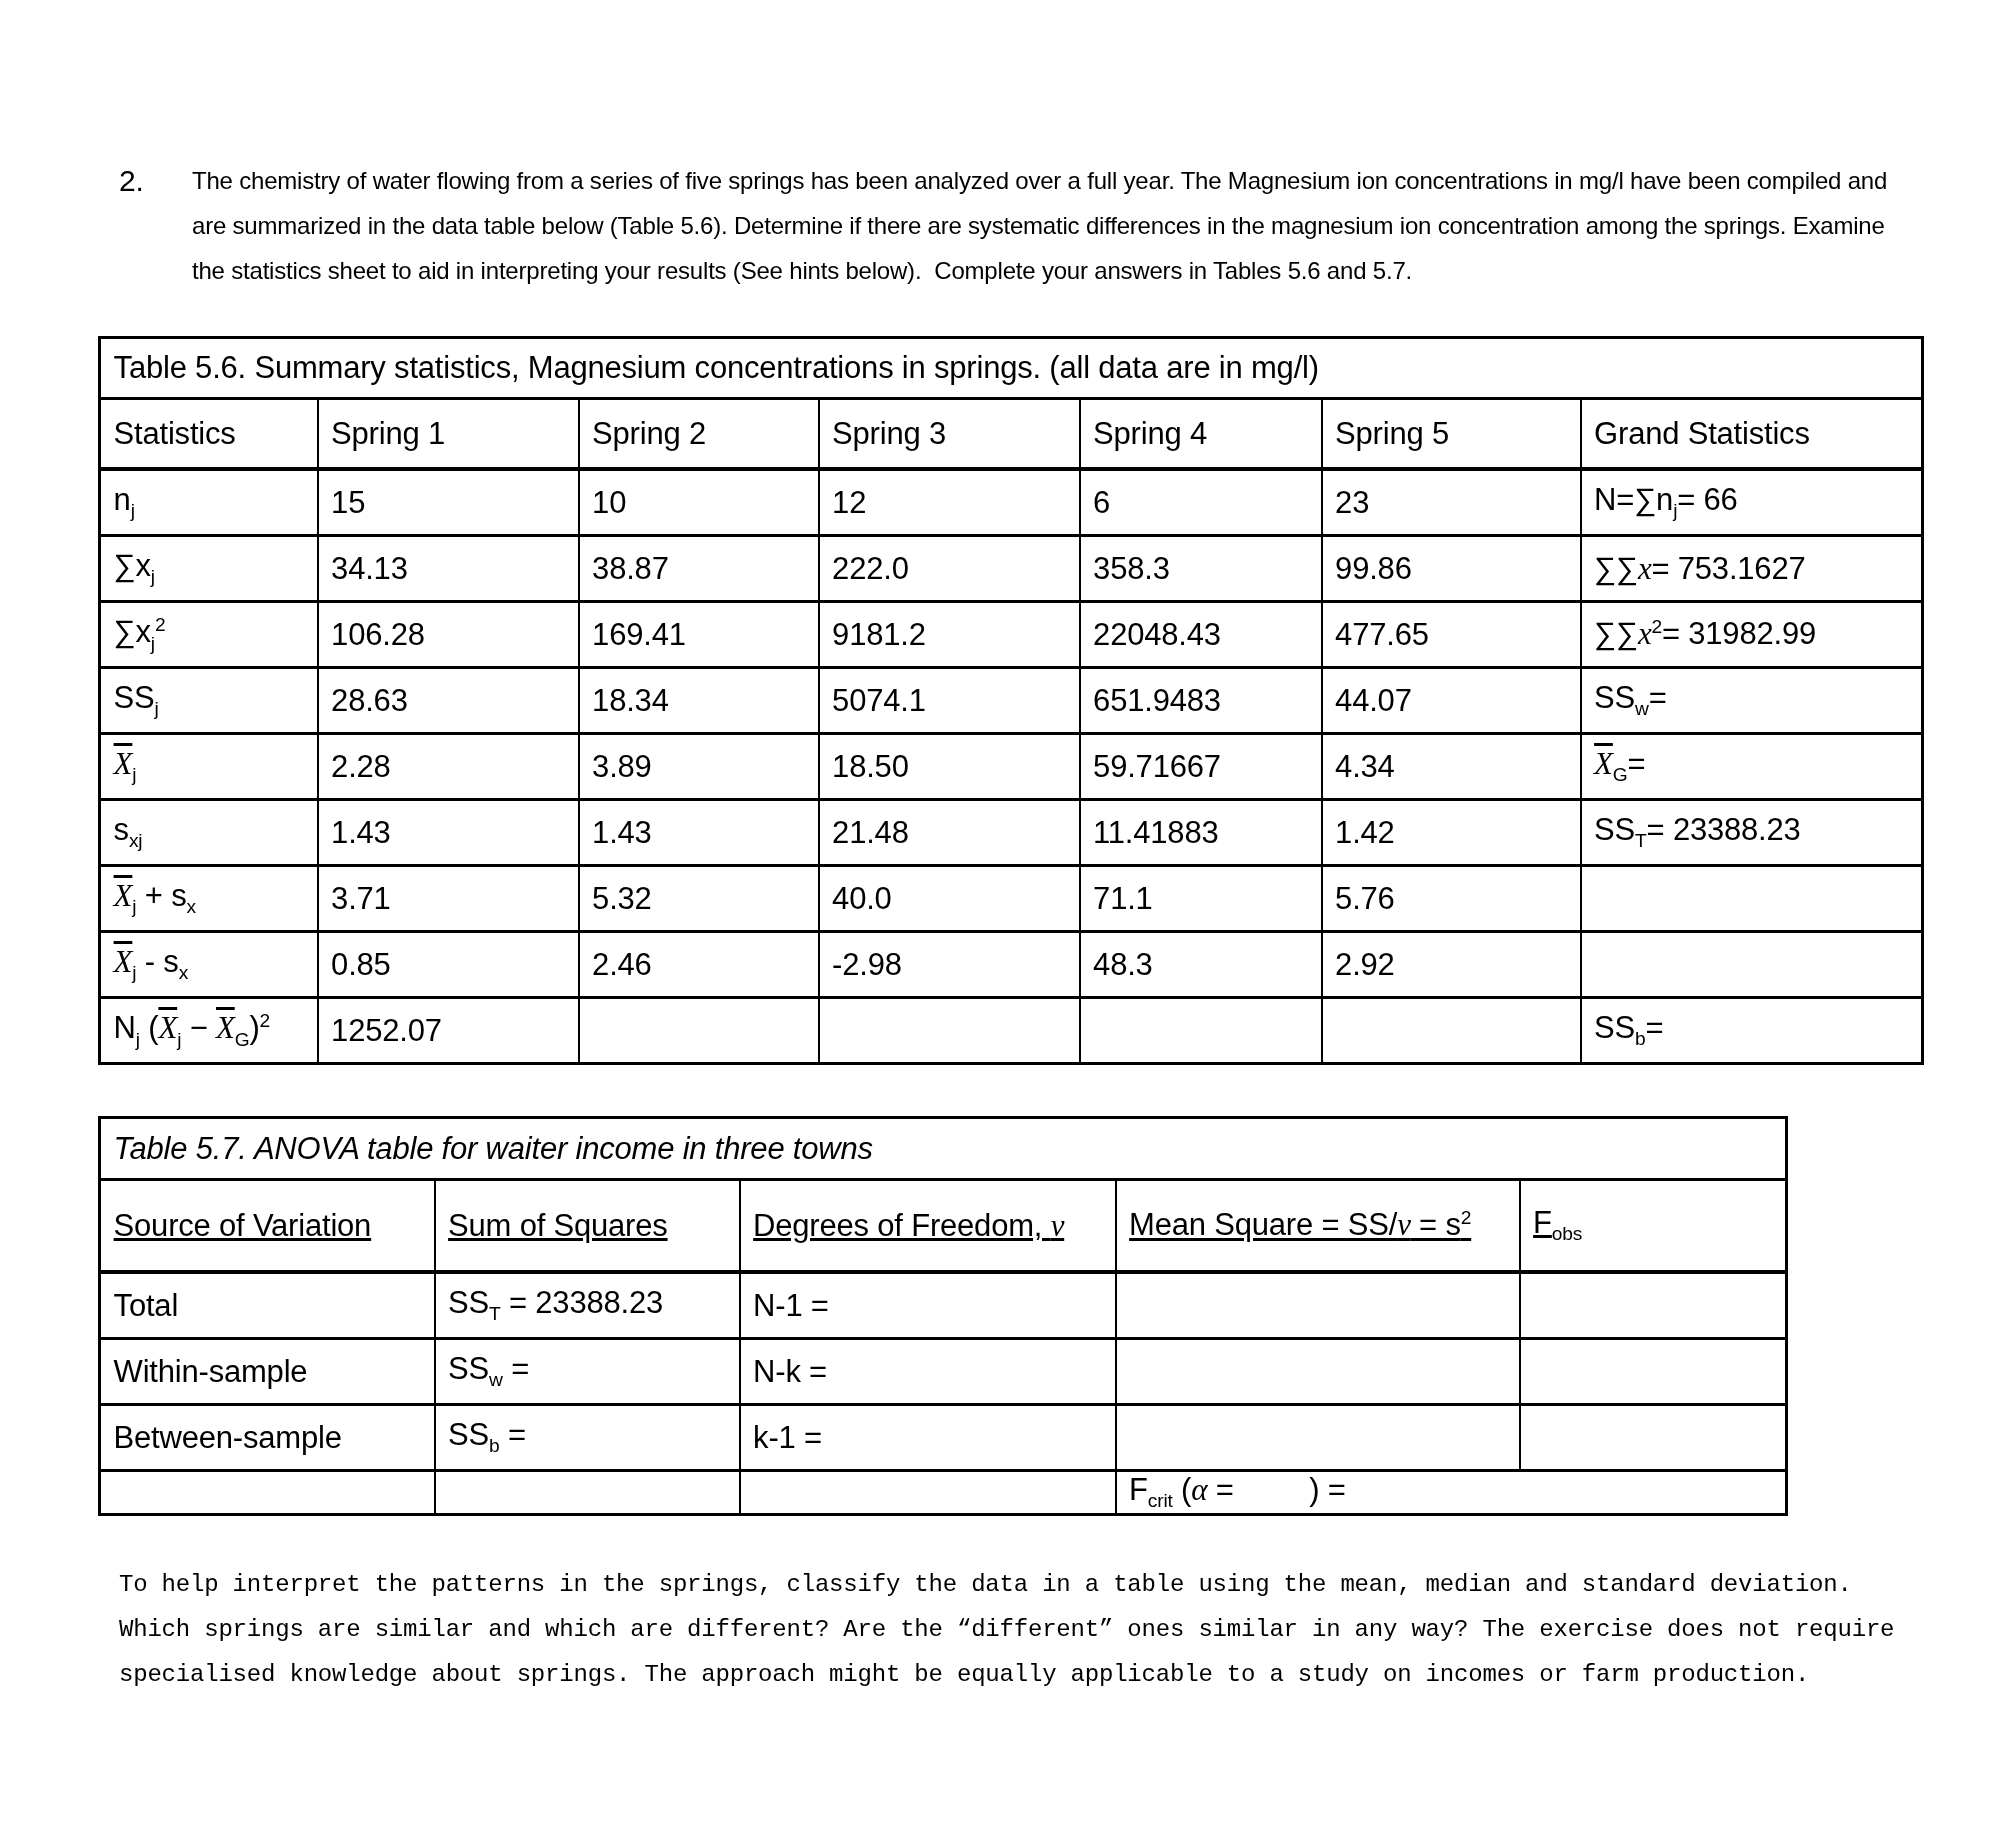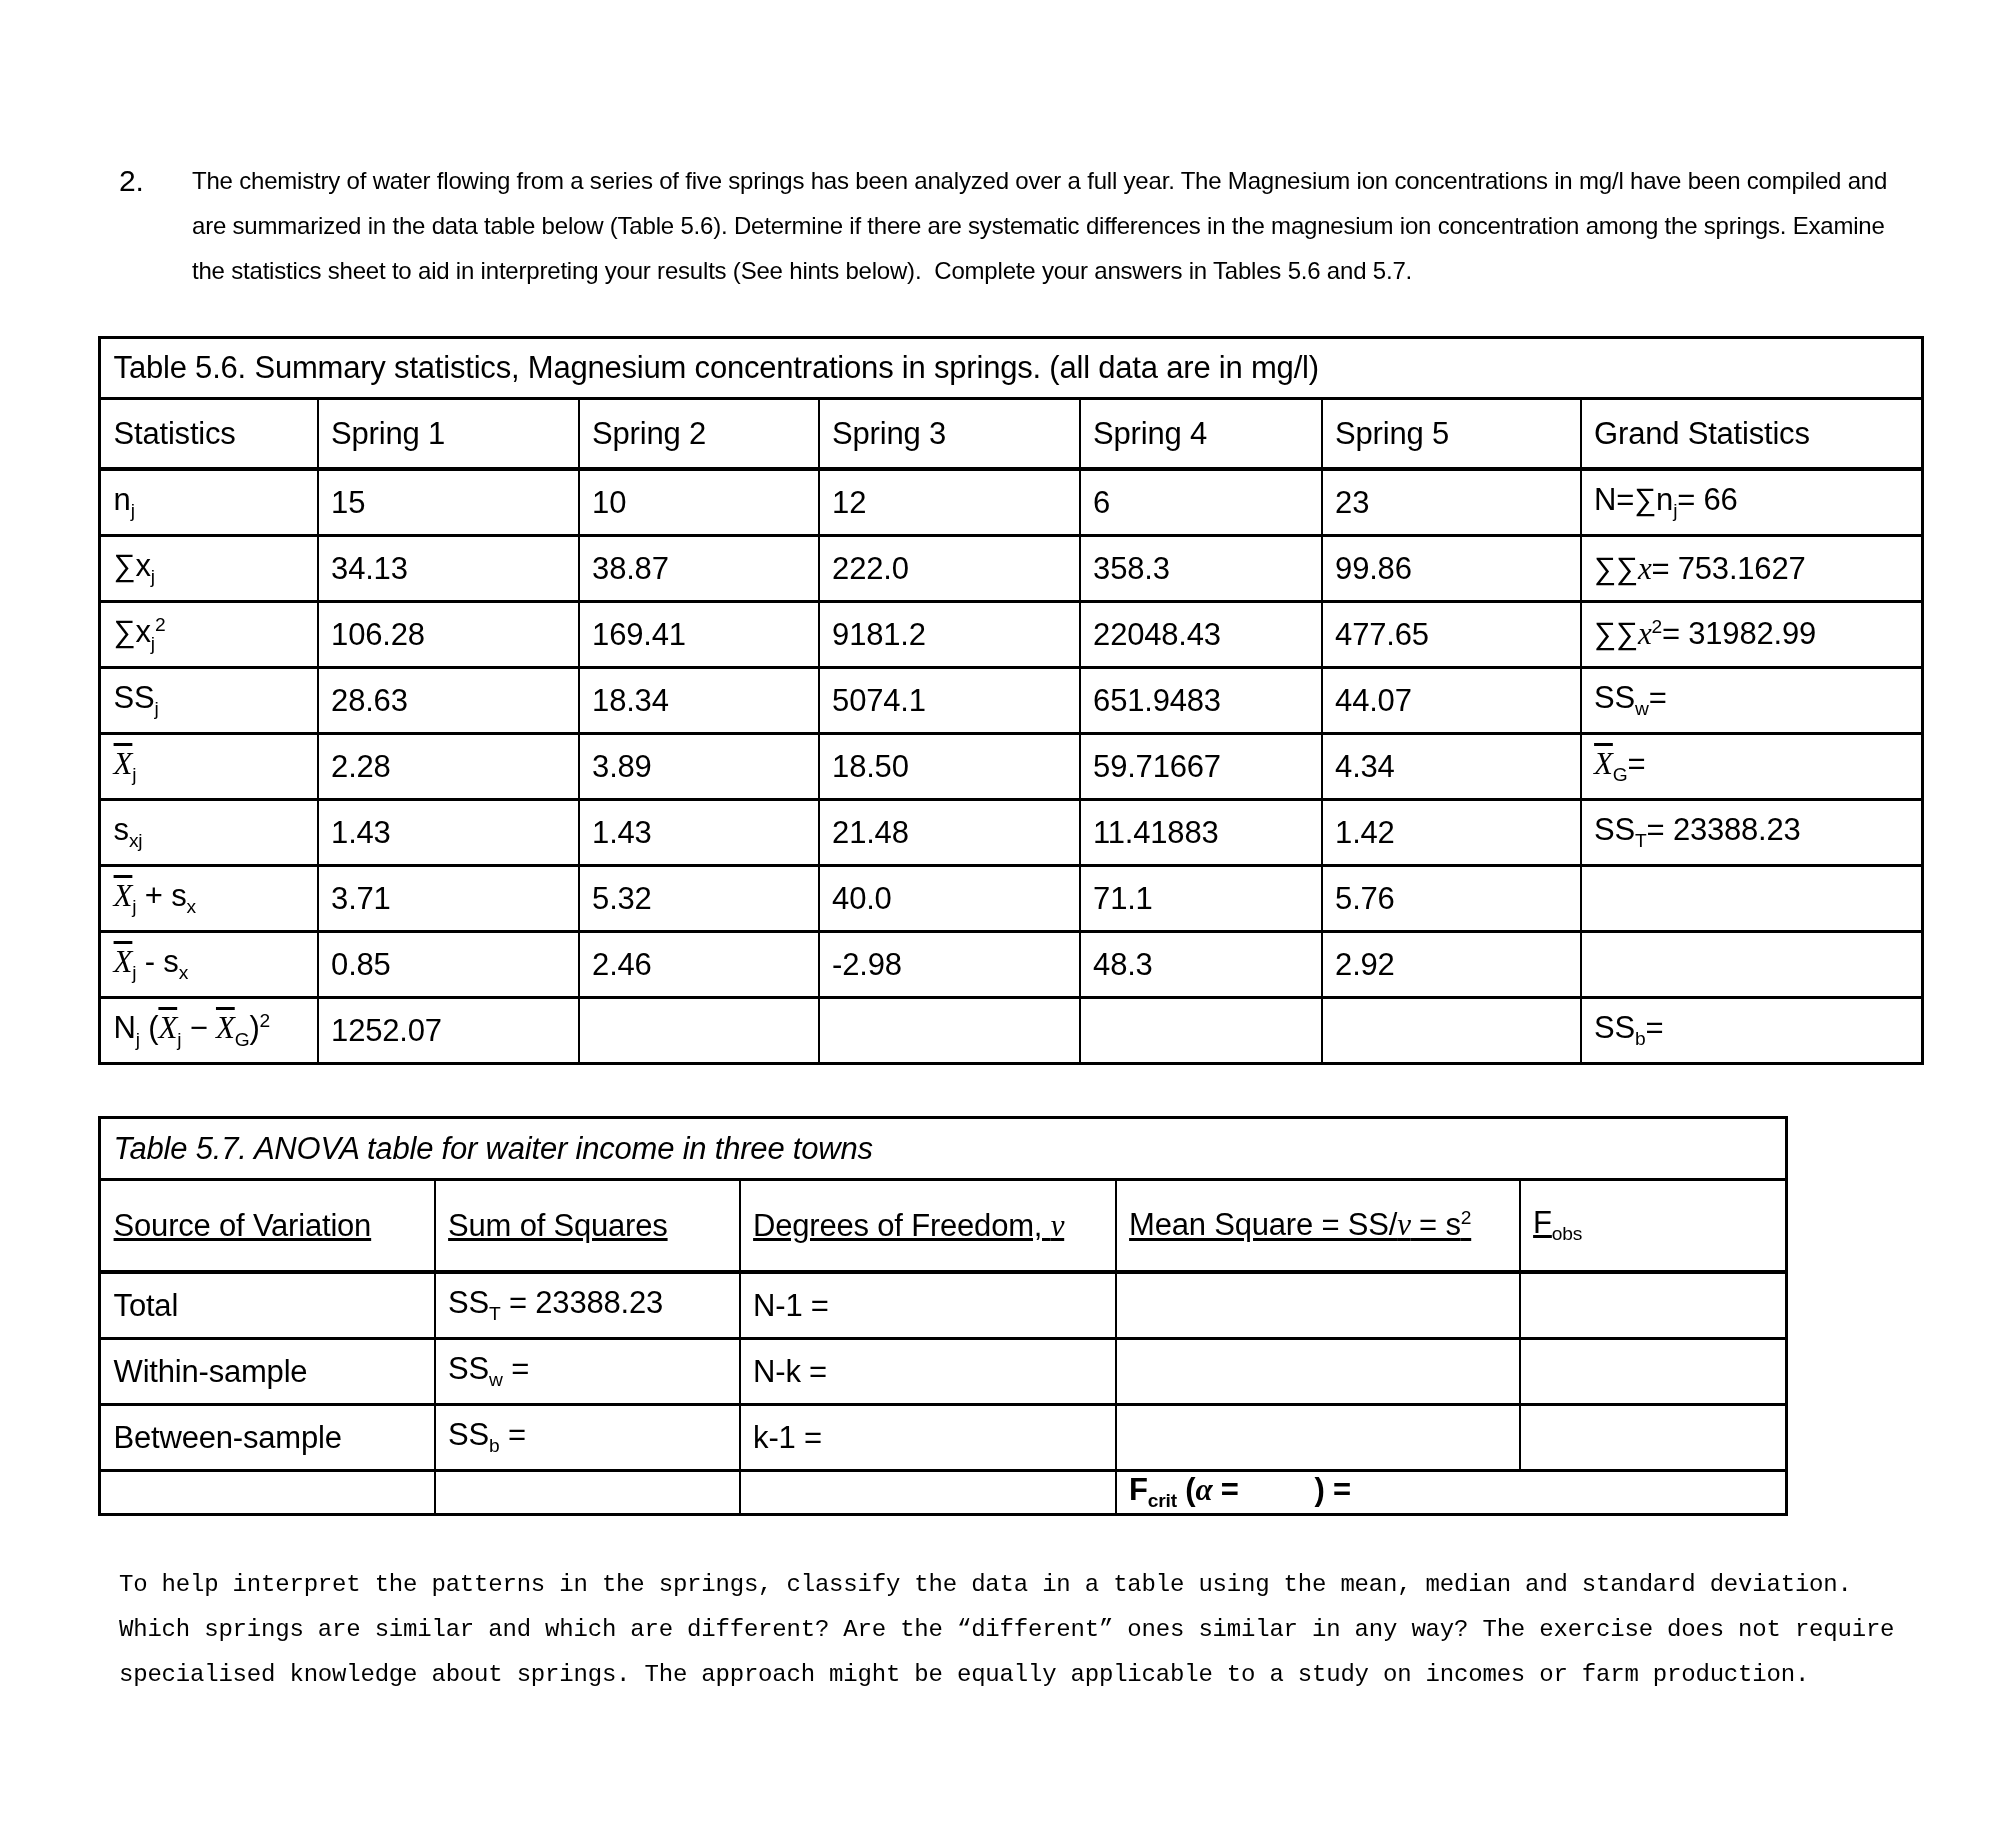--- a/index.html
+++ b/index.html
@@ -69,21 +69,21 @@
   .t56 .hdr th { height: 67px; border-bottom-width: 4.7px; }
   .t56 .data-row td { height: 63px; }
   
   .t57 {
     margin: 51px 0 0 98px;
     width: 1687px;
   }
   .t57 .caption-row td { height: 59px; font-style: italic; }
   .t57 .hdr th { height: 89px; border-bottom-width: 4.7px; text-decoration: underline; }
   .t57 .data-row td { height: 63px; }
-  .t57 .fcrit-row td { height: 41px; font-weight: bold; }
+  .t57 .fcrit-row td { height: 41px; }
   .closing {
     margin: 46px 119px 0 119px;
     max-width: 1786px;
     font-family: Liberation Mono, monospace;
   }
 </style>
 </head>
 <body>
 
 <div class="problem">

